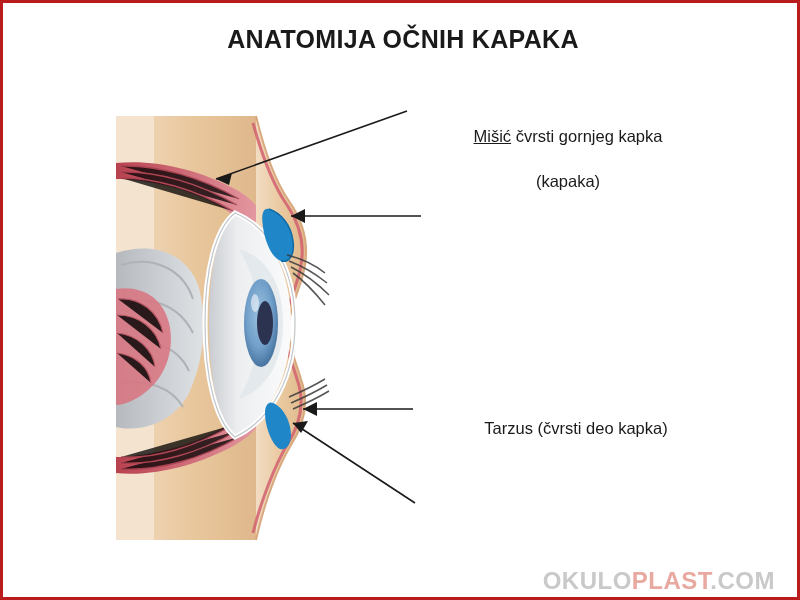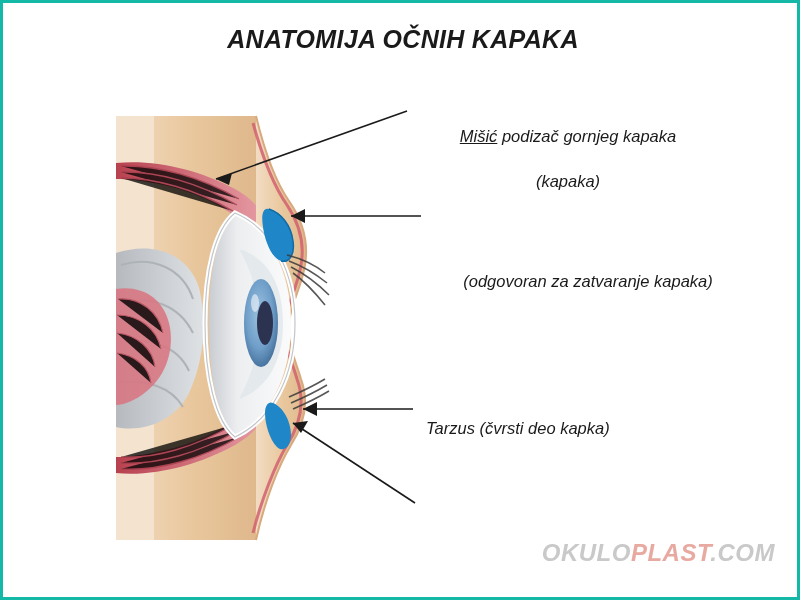--- a/index.html
+++ b/index.html
@@ -8,63 +8,62 @@
     background: #ffffff;
   }
   body {
     font-family: "Liberation Sans", sans-serif;
   }
   #page {
     position: relative;
     width: 800px;
     height: 600px;
     background: #ffffff;
-    border: 3px solid #14b8a6;
+    border: 3px solid #b91c1c;
     box-sizing: border-box;
     overflow: hidden;
-    font-style: italic;
   }
   #title {
     position: absolute;
     top: 22px;
     left: 0;
     width: 800px;
     text-align: center;
     font-size: 25px;
     font-weight: bold;
     color: #1a1a1a;
     letter-spacing: 0.3px;
   }
   .label {
     position: absolute;
     font-size: 16.5px;
     color: #1a1a1a;
     line-height: 1.35;
     white-space: pre-line;
   }
   .label.center { text-align: center; }
-  .label.left { text-align: left; }
+  .label.left { text-align: center; }
   .underline { text-decoration: underline; margin-top: 34px; }
 
   #lbl-levator   { top: 100px; left: 415px; width: 300px; }
   #lbl-orbicular { top: 200px; left: 430px; width: 310px; }
   #lbl-tarzus    { top: 392px; left: 423px; width: 300px; }
   #lbl-konjunkt  { top: 506px; left: 428px; width: 310px; }
 
   #art {
     position: absolute;
     top: 0;
     left: 0;
     width: 800px;
     height: 600px;
   }
   #watermark {
     position: absolute;
     right: 22px;
-    bottom: 30px;
+    bottom: 2px;
     font-size: 24px;
     font-weight: bold;
     letter-spacing: 0.5px;
     color: #c9c9c9;
     user-select: none;
   }
   #watermark .wm-mid { color: #e8a9a0; }
   #watermark .wm-dot { color: #c9c9c9; }
 </style>
 </head>
@@ -198,27 +197,26 @@
     </g>
     <g fill="#1a1a1a">
       <polygon points="213,176 229,170 226,182"></polygon>
       <polygon points="288,213 302,206 302,220"></polygon>
       <polygon points="300,406 314,399 314,413"></polygon>
       <polygon points="290,420 305,418 298,430"></polygon>
     </g>
   </svg>
 
   <div class="label center" id="lbl-levator">
-    <span class="underline">Mišić</span><span> podizač gornjeg kapaka</span><br>
+    <span class="underline">Mišić</span><span> čvrsti gornjeg kapka</span><br>
     <span>(kapaka)</span>
   </div>
 
   <div class="label center" id="lbl-orbicular">
     <br>
-    <span>(odgovoran za zatvaranje kapaka)</span>
   </div>
 
   <div class="label left" id="lbl-tarzus">
     <span>Tarzus (čvrsti deo kapka)</span>
   </div>
 
 
   <div id="watermark">
     <span class="wm-pre">OKULO</span><span class="wm-mid">PLAST</span><span class="wm-dot">.COM</span>
   </div>

